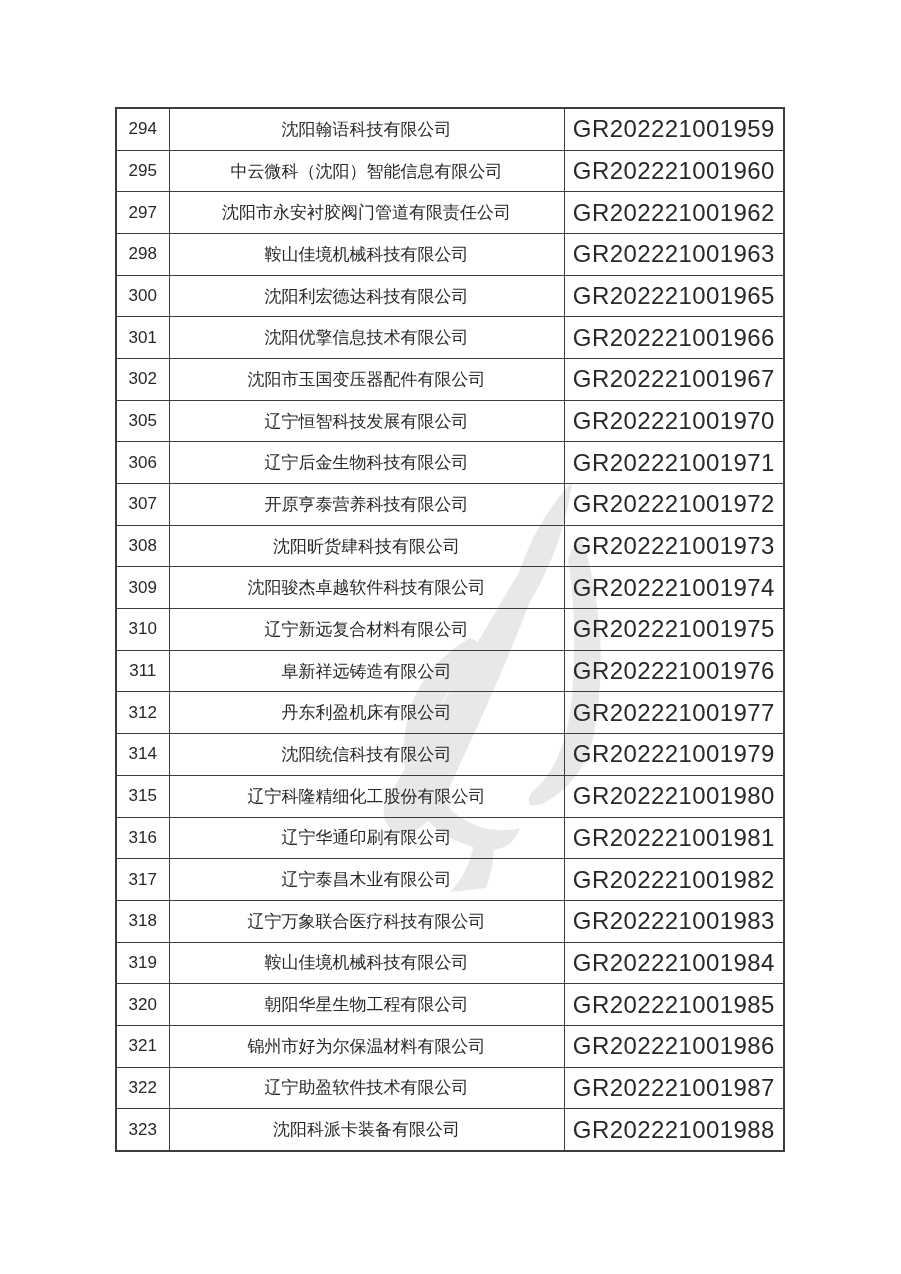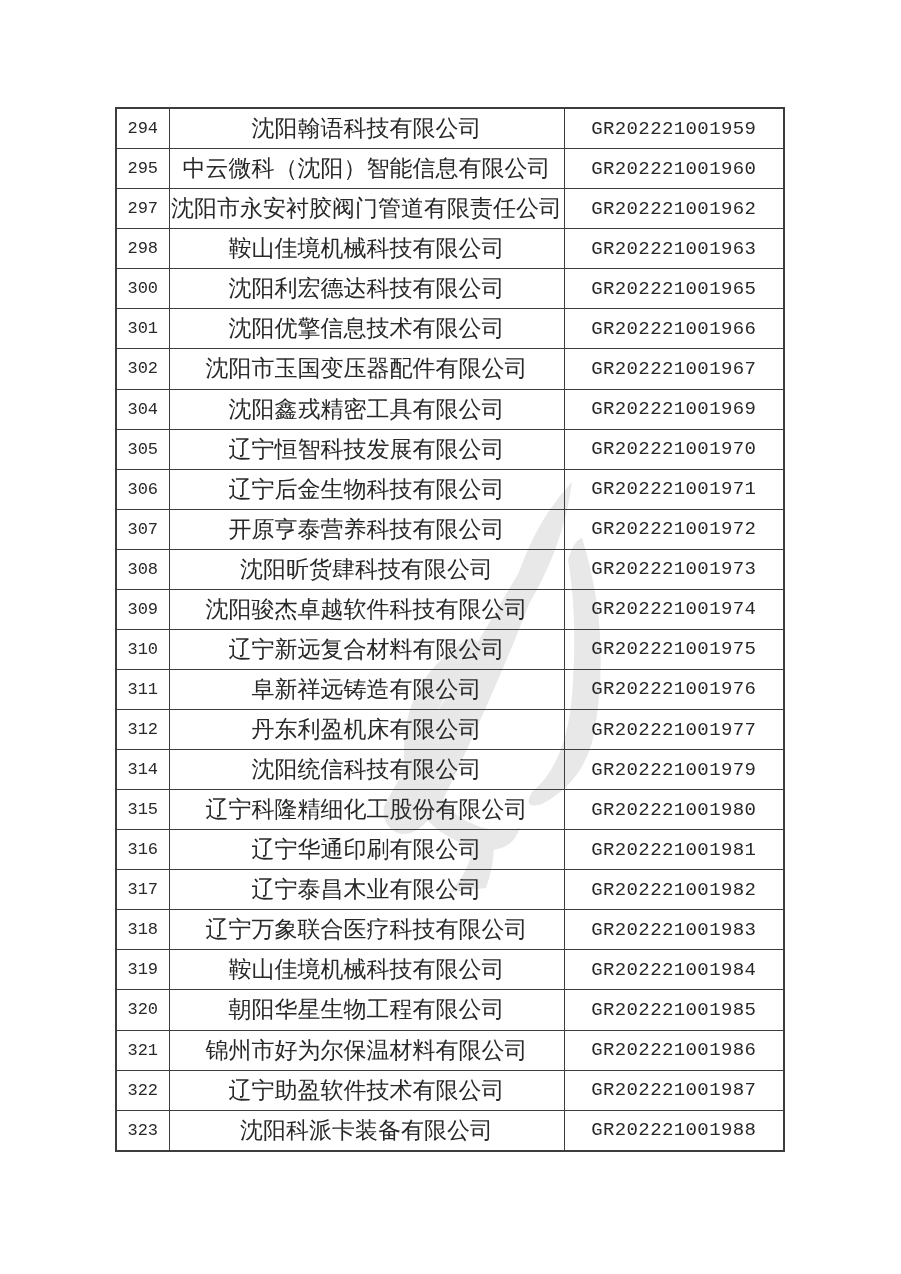--- a/index.html
+++ b/index.html
@@ -6,21 +6,21 @@
     margin: 0;
     padding: 0;
     background: #ffffff;
   }
   .page {
     position: relative;
     width: 901px;
     height: 1274px;
     background: #ffffff;
     overflow: hidden;
-    font-family: Liberation Mono, monospace;
+    font-family: Liberation Sans, sans-serif;
   }
   .watermark {
     position: absolute;
     left: 370px;
     top: 476px;
     width: 272px;
     height: 420px;
     z-index: 0;
     pointer-events: none;
   }
@@ -43,24 +43,24 @@
     padding: 0;
     color: #282828;
     height: 34.8px;
     overflow: hidden;
     white-space: nowrap;
   }
   td.cell-index {
     font-size: 17px;
   }
   td.cell-company {
-    font-size: 23px;
+    font-size: 17px;
   }
   td.cell-code {
-    font-size: 19px;
+    font-size: 24px;
     letter-spacing: 0.4px;
   }
 </style>
 </head>
 <body>
 
 <div class="page">
 
   <svg class="watermark" viewBox="0 0 272 420" xmlns="http://www.w3.org/2000/svg" aria-hidden="true">
     <g fill="#e8e8e8">
@@ -113,25 +113,20 @@
       <td class="cell-index">301</td>
       <td class="cell-company">沈阳优擎信息技术有限公司</td>
       <td class="cell-code">GR202221001966</td>
     </tr>
         <tr>
       <td class="cell-index">302</td>
       <td class="cell-company">沈阳市玉国变压器配件有限公司</td>
       <td class="cell-code">GR202221001967</td>
     </tr>
         <tr>
-      <td class="cell-index">304</td>
-      <td class="cell-company">沈阳鑫戎精密工具有限公司</td>
-      <td class="cell-code">GR202221001969</td>
-    </tr>
-        <tr>
       <td class="cell-index">305</td>
       <td class="cell-company">辽宁恒智科技发展有限公司</td>
       <td class="cell-code">GR202221001970</td>
     </tr>
         <tr>
       <td class="cell-index">306</td>
       <td class="cell-company">辽宁后金生物科技有限公司</td>
       <td class="cell-code">GR202221001971</td>
     </tr>
         <tr>

